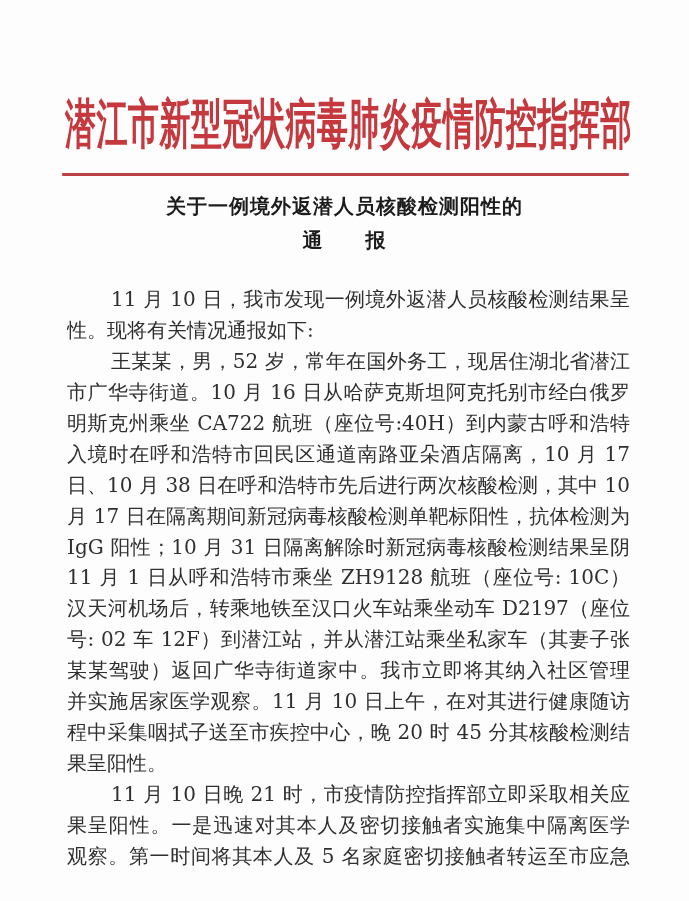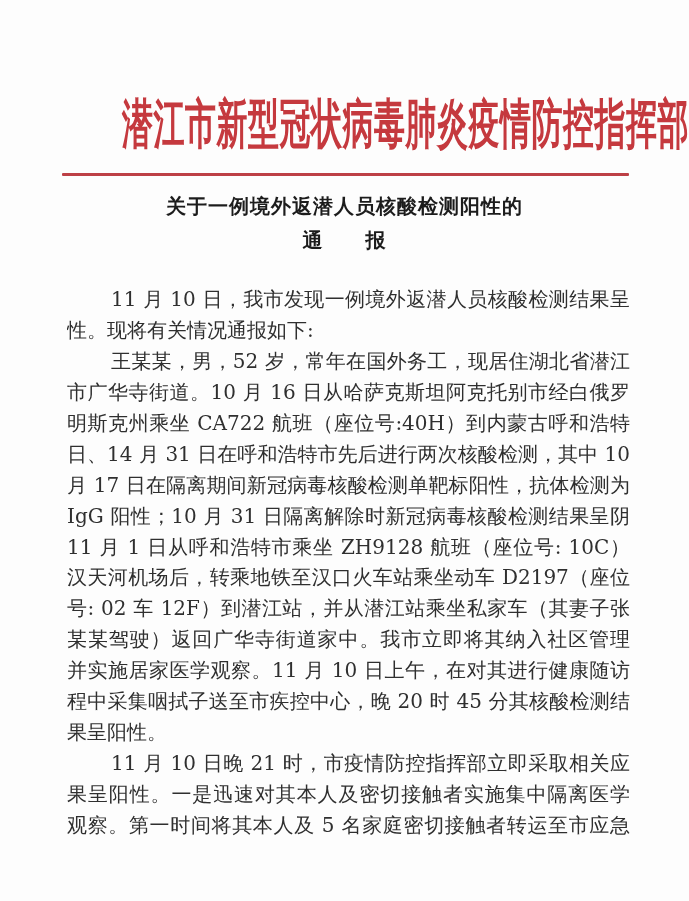--- a/index.html
+++ b/index.html
@@ -16,21 +16,21 @@
     overflow: hidden;
   }
   .org-header {
     position: absolute;
     top: 94px;
     left: 8px;
     right: 0;
     height: 62px;
     display: flex;
     align-items: center;
-    justify-content: flex-end;
+    justify-content: center;
   }
   .org-text {
     font-size: 31px;
     font-weight: bold;
     color: var(--header-red, #c5393e);
     white-space: nowrap;
     transform: scaleY(1.72);
     transform-origin: center;
     letter-spacing: 0.5px;
   }
@@ -97,21 +97,22 @@
     <div>关于一例境外返潜人员核酸检测阳性的</div>
     <div>通　　报</div>
   </div>
 
   <div class="body-text">
     <div class="line indent">11 月 10 日，我市发现一例境外返潜人员核酸检测结果呈阳</div>
     <div class="line left">性。现将有关情况通报如下:</div>
     <div class="line indent">王某某，男，52 岁，常年在国外务工，现居住湖北省潜江</div>
     <div class="line">市广华寺街道。10 月 16 日从哈萨克斯坦阿克托别市经白俄罗斯</div>
     <div class="line">明斯克州乘坐 CA722 航班（座位号:40H）到内蒙古呼和浩特市，</div>
-    <div class="line">日、14 月 31 日在呼和浩特市先后进行两次核酸检测，其中 10</div>
+    <div class="line">入境时在呼和浩特市回民区通道南路亚朵酒店隔离，10 月 17</div>
+    <div class="line">日、10 月 38 日在呼和浩特市先后进行两次核酸检测，其中 10</div>
     <div class="line">月 17 日在隔离期间新冠病毒核酸检测单靶标阳性，抗体检测为</div>
     <div class="line">IgG 阳性；10 月 31 日隔离解除时新冠病毒核酸检测结果呈阴性。</div>
     <div class="line">11 月 1 日从呼和浩特市乘坐 ZH9128 航班（座位号: 10C）到武</div>
     <div class="line">汉天河机场后，转乘地铁至汉口火车站乘坐动车 D2197（座位</div>
     <div class="line">号: 02 车 12F）到潜江站，并从潜江站乘坐私家车（其妻子张</div>
     <div class="line">某某驾驶）返回广华寺街道家中。我市立即将其纳入社区管理</div>
     <div class="line">并实施居家医学观察。11 月 10 日上午，在对其进行健康随访过</div>
     <div class="line">程中采集咽拭子送至市疾控中心，晚 20 时 45 分其核酸检测结</div>
     <div class="line left">果呈阳性。</div>
     <div class="line indent">11 月 10 日晚 21 时，市疫情防控指挥部立即采取相关应急</div>

